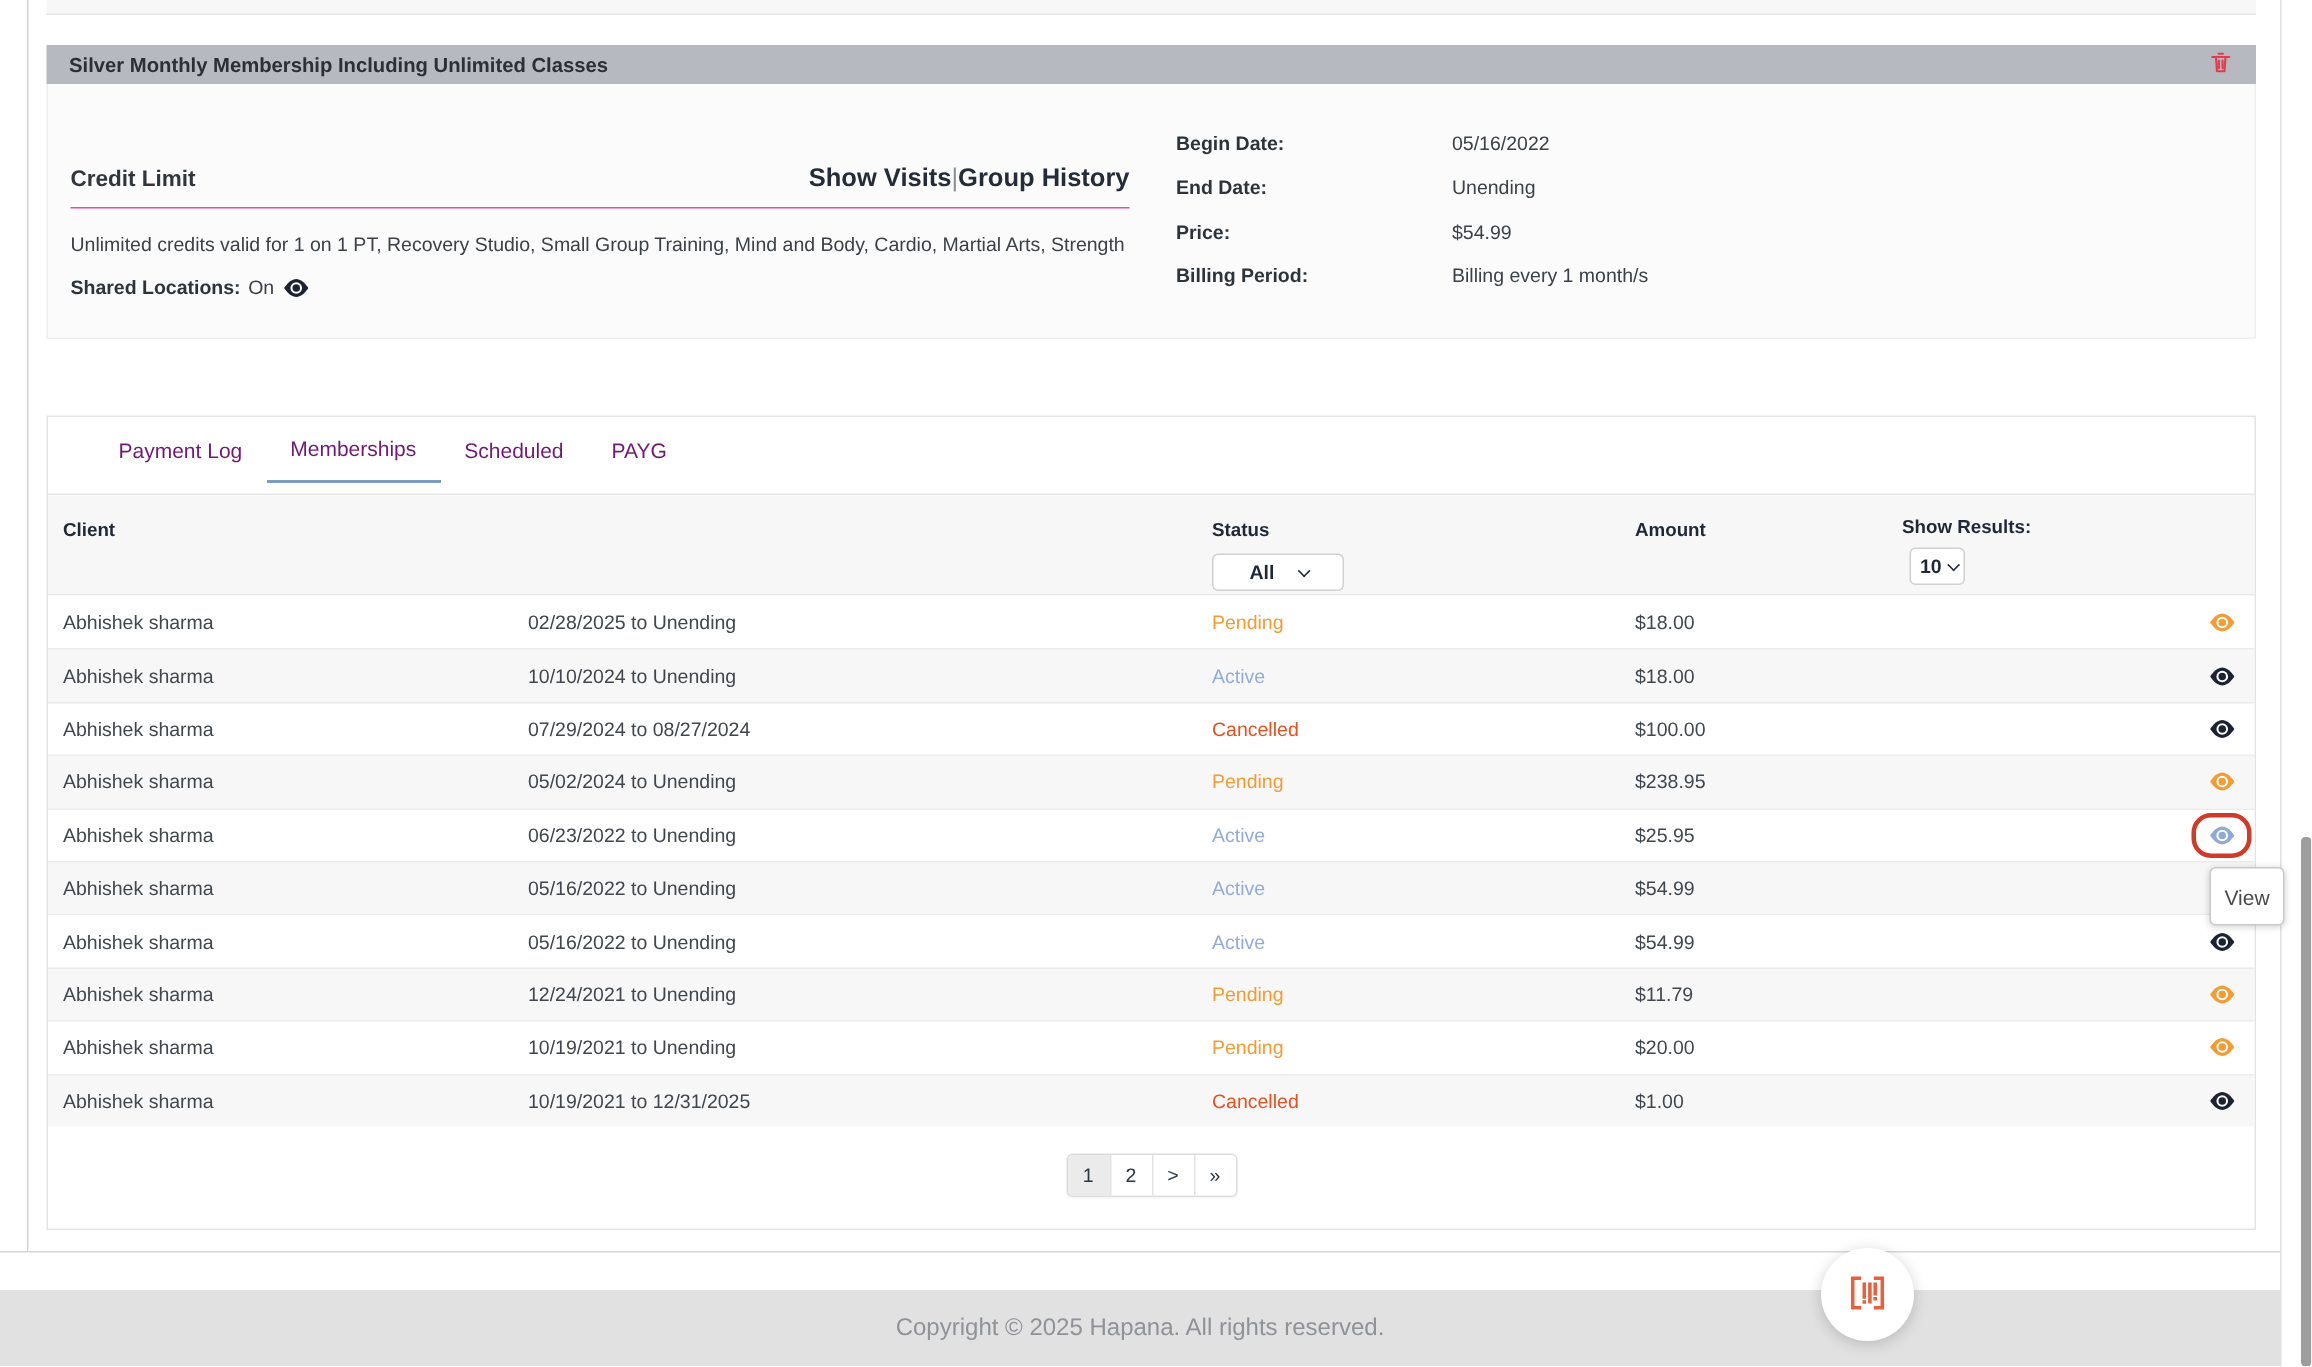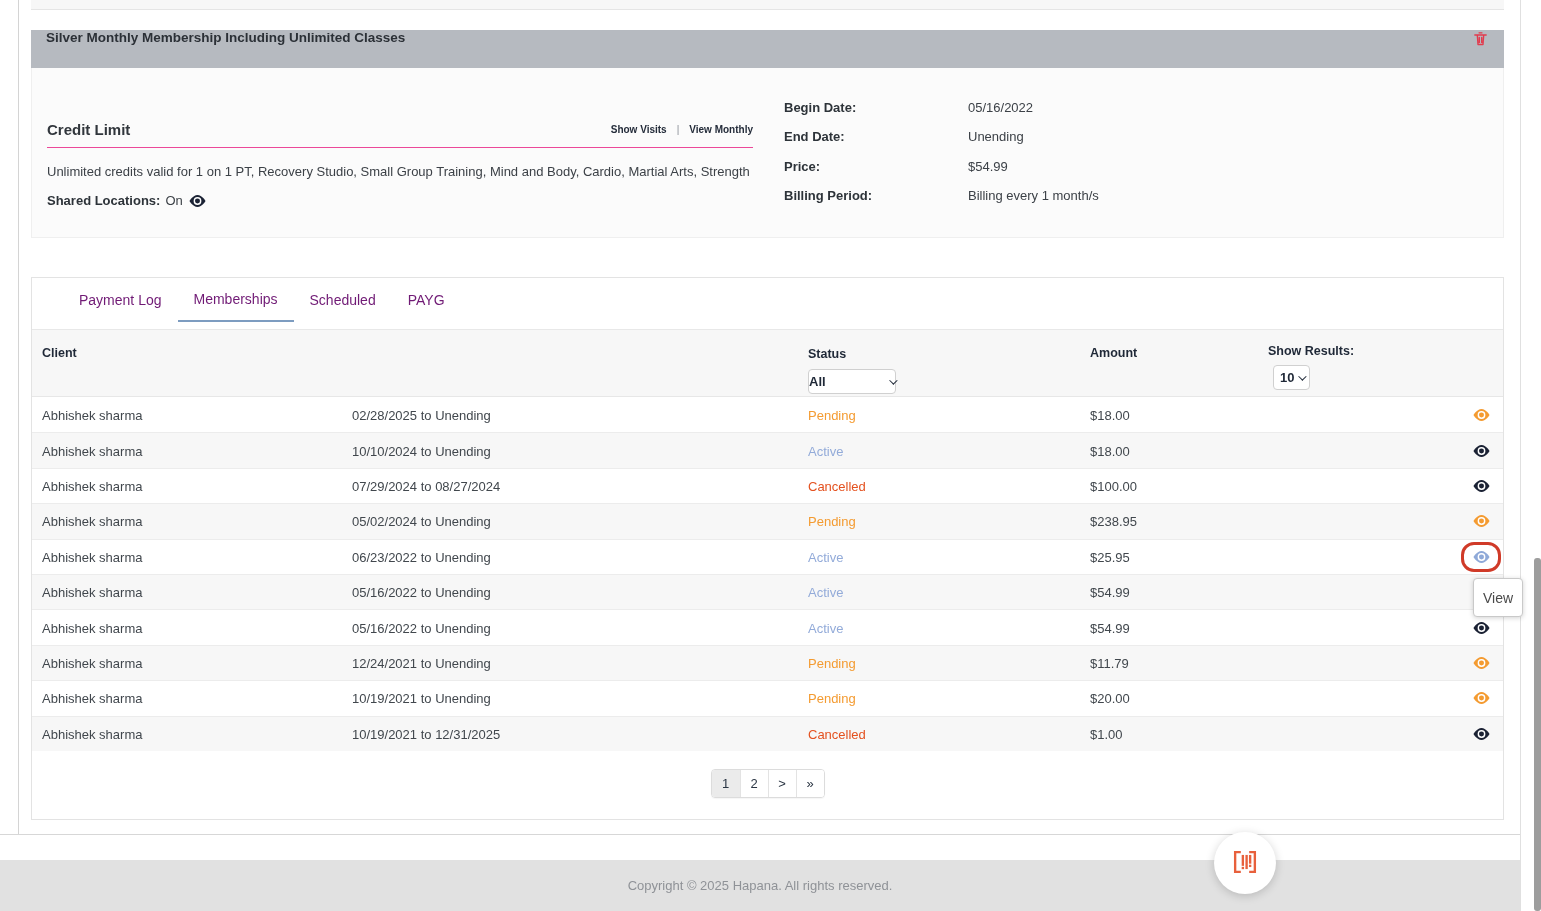--- a/index.html
+++ b/index.html
@@ -18,30 +18,30 @@
   body{font-family:"Liberation Sans",sans-serif;color:#3c4147;}
   .page{position:relative;width:1541px;height:911px;background:#fff;overflow:hidden;}
 
   .left-line{position:absolute;left:18px;top:0;width:1px;height:834px;background:#d4d4d4;}
   .right-line{position:absolute;left:1520px;top:0;width:1px;height:911px;background:#e0e0e0;}
   .scroll-thumb{position:absolute;left:1534px;top:558px;width:7px;height:353px;background:#9d9d9d;border-radius:3px;}
   .top-strip{position:absolute;left:31px;top:0;width:1473px;height:10px;background:#f7f7f7;border-bottom:1px solid #e5e5e5;}
 
   
   .mcard{position:absolute;left:31px;top:30px;width:1473px;height:208px;}
-  .mcard-head{height:38px;background:var(--c-headerbar);display:flex;align-items:flex-start;justify-content:space-between;padding:0 15px;gap:28px;}
+  .mcard-head{height:26px;background:var(--c-headerbar);display:flex;align-items:center;justify-content:space-between;padding:0 15px;gap:28px;}
   .mcard-title{font-size:13.5px;font-weight:700;color:#2b3036;}
   .trash-btn{background:none;border:none;cursor:pointer;color:var(--c-trash);display:flex;align-items:center;}
   .mcard-body{position:relative;height:170px;background:#fbfbfb;border:1px solid #efefef;border-top:none;}
   .col{position:absolute;top:17px;}
   .col.credit{left:15px;width:706px;}
   .col.billing{left:752px;width:706px;}
   .col-head{display:flex;align-items:center;justify-content:space-between;padding-bottom:9px;border-bottom:1px solid #ec4899;margin-top:36px;}
   .col-head h3{font-size:15px;font-weight:700;color:#31363c;}
-  .head-links{display:flex;align-items:center;gap:10px;font-size:10px;font-weight:700;color:#242c3a;}
+  .head-links{display:flex;align-items:center;font-size:17px;font-weight:700;color:#242c3a;}
   .head-links a{color:#242c3a;text-decoration:none;cursor:pointer;}
   .head-links .sep{color:#8a8f96;font-weight:400;}
   .credit-desc{margin-top:16px;font-size:13px;color:#3c4147;}
   .shared-row{margin-top:14px;font-size:13px;display:flex;align-items:center;gap:5px;}
   .shared-row b{color:#2d3339;}
   .inline-eye{color:var(--c-eye-dark);display:inline-flex;align-items:center;}
   .billing-rows{margin-top:2px;}
   .billing-row{margin-top:14.5px;font-size:13px;display:flex;}
   .billing-row .bl{display:inline-block;width:184px;font-weight:700;color:#2d3339;}
   .billing-row .bv{color:#3c4147;}
@@ -50,21 +50,21 @@
   .tcard{position:absolute;left:31px;top:277px;width:1473px;height:543px;background:#fff;border:1px solid #e3e3e3;}
   .tabs{height:52px;display:flex;align-items:flex-start;padding-left:31px;border-bottom:1px solid #e8e8e8;}
   .tab{height:44px;display:flex;align-items:center;padding:0 16px;font-size:14px;color:#701a75;cursor:pointer;}
   .tab.active{border-bottom:2px solid var(--c-tab-underline);}
   .filter-row{position:relative;height:67px;background:#f7f7f7;border-bottom:1px solid #e7e7e7;}
   .th{font-size:12.5px;font-weight:700;color:#1f2837;}
   .fr-client{position:absolute;left:10px;top:16px;}
   .fr-status{position:absolute;left:776px;top:14px;}
   .fr-amount{position:absolute;left:1058px;top:16px;}
   .fr-results{position:absolute;left:1236px;top:14px;}
-  .select{margin-top:7px;height:25px;background:#fff;border:1px solid #d0d0d0;border-radius:4px;display:flex;align-items:center;justify-content:space-between;padding:0 0;font-size:13px;font-weight:700;color:#1f2837;cursor:pointer;}
+  .select{margin-top:7px;height:25px;background:#fff;border:1px solid #d0d0d0;border-radius:4px;display:flex;align-items:center;justify-content:space-between;padding:0 24px;font-size:13px;font-weight:700;color:#1f2837;cursor:pointer;}
   .select.status-sel{width:88px;}
   .select.results-sel{width:37px;margin-left:5px;padding:0 6px;}
   .chev{width:6px;height:6px;border-right:1.8px solid #1f2837;border-bottom:1.8px solid #1f2837;transform:rotate(45deg) translateY(-2px);flex:none;margin-left:6px;}
   .select.results-sel .chev{margin-left:4px;}
 
   .trow{position:relative;height:35.4px;border-top:1px solid #ececec;background:#fff;font-size:13px;color:#41474d;}
   .trow:first-child{border-top:none;}
   .trow.alt{background:#f7f7f7;}
   .tcell{position:absolute;top:50%;transform:translateY(-50%);white-space:nowrap;}
   .cell-client{left:10px;}
@@ -82,21 +82,21 @@
 
   .pagination{display:flex;justify-content:center;margin-top:18px;}
   .pg-group{display:inline-flex;border:1px solid #dcdcdc;border-radius:4px;overflow:hidden;box-shadow:0 1px 1px rgba(0,0,0,0.04);}
   .pg-btn{min-width:28px;height:27px;display:flex;align-items:center;justify-content:center;font-size:13px;color:#2b3644;background:#fff;border:none;border-left:1px solid #e3e3e3;cursor:pointer;padding:0 8px;}
   .pg-btn:first-child{border-left:none;}
   .pg-btn.active{background:#ebebeb;}
 
   .tooltip{position:absolute;left:1473px;top:578px;width:50px;height:39px;background:#fff;border:1px solid #c9c9c9;border-radius:4px;box-shadow:0 1px 5px rgba(0,0,0,0.18);display:flex;align-items:center;justify-content:center;font-size:14px;color:#4a4a4a;z-index:20;}
 
   .bottom-line{position:absolute;left:0;top:834px;width:1520px;height:1px;background:#d7d7d7;}
-  .footer{position:absolute;left:0;top:860px;width:1520px;height:51px;background:#e1e1e1;display:flex;align-items:center;justify-content:center;font-size:13px;color:#8f9297;}
+  .footer{position:absolute;left:0;top:860px;width:1520px;height:51px;background:#e1e1e1;display:flex;align-items:center;justify-content:center;font-size:16px;color:#8f9297;}
   .fab{position:absolute;left:1214px;top:832px;width:62px;height:62px;border-radius:50%;background:#fff;border:none;box-shadow:0 2px 10px rgba(0,0,0,0.18);display:flex;align-items:center;justify-content:center;color:var(--c-fab);cursor:pointer;z-index:30;}
 </style>
 </head>
 <body>
 
 <div class="page">
 
   <div class="left-line"></div>
   <div class="top-strip"></div>
 
@@ -111,21 +111,21 @@
         </span>
       </button>
     </header>
     <div class="mcard-body">
       <div class="col credit">
         <div class="col-head">
           <h3>Credit Limit</h3>
           <div class="head-links">
             <a>Show Visits</a>
             <span class="sep">|</span>
-            <a>View Monthly</a>
+            <a>Group History</a>
           </div>
         </div>
         <p class="credit-desc">Unlimited credits valid for 1 on 1 PT, Recovery Studio, Small Group Training, Mind and Body, Cardio, Martial Arts, Strength</p>
         <p class="shared-row">
           <b>Shared Locations:</b>
           <span>On</span>
           <span class="inline-eye eye-dark" id="shared-eye">
               <svg viewBox="0 0 24 18" width="19" height="14" aria-hidden="true">
                 <path fill="currentColor" d="M12 1.3C6.1 1.3 1.7 9 1.7 9s4.4 7.7 10.3 7.7S22.3 9 22.3 9 17.9 1.3 12 1.3z"></path>
                 <circle cx="12" cy="9" r="5" fill="#fff"></circle>

